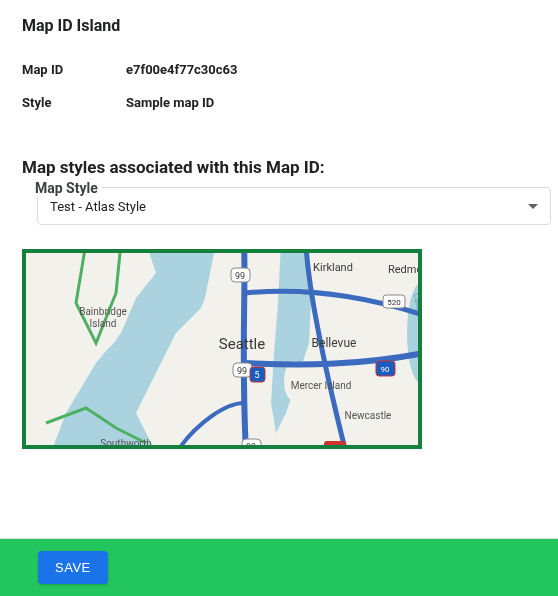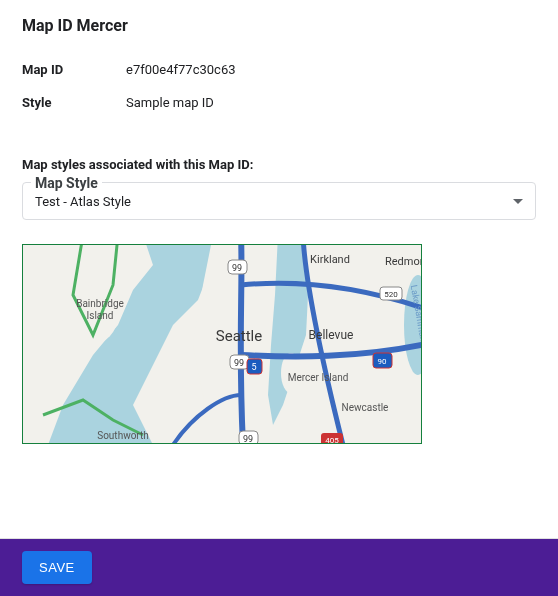--- a/index.html
+++ b/index.html
@@ -35,24 +35,24 @@
     }
     .details-table td.label {
       width: 104px;
       font-weight: 700;
       font-size: 13px;
       color: #202124;
     }
     .details-table td.value {
       font-size: 13px;
       color: #202124;
-      font-weight: 400;
+      font-weight: 700;
     }
     .section2-title {
-      font-size: 13px;
+      font-size: 17px;
       font-weight: 700;
       color: #202124;
       margin-top: 38px;
       margin-bottom: 10px;
     }
     .select-wrap {
       position: relative;
       width: 100%;
     }
     .select-label {
@@ -72,67 +72,68 @@
       border: 1px solid #dadce0;
       border-radius: 4px;
       background: #fff;
       padding: 0 12px;
       display: flex;
       align-items: center;
       justify-content: space-between;
       cursor: pointer;
       font-size: 13px;
       color: #202124;
+      margin-left: 15px;
     }
     .triangle-down {
       width: 0;
       height: 0;
       border-left: 5px solid transparent;
       border-right: 5px solid transparent;
       border-top: 5px solid #5f6368;
     }
     .map-preview {
       margin-top: 24px;
       width: 400px;
       height: 200px;
       background: #ef4444;
       position: relative;
       overflow: hidden;
-      border: 1px solid #15803d;
+      border: 4px solid #15803d;
     }
     .map-preview svg {
       display: block;
     }
     .footer-bar {
       position: absolute;
       bottom: 0;
       left: 0;
       right: 0;
       border-top: 1px solid #e0e0e0;
-      padding: 12px 22px;
-      background: #4c1d95;
+      padding: 12px 38px;
+      background: #22c55e;
     }
     .save-btn {
       background: #1a73e8;
       color: #fff;
       border: none;
       border-radius: 4px;
       padding: 9px 17px;
       font-size: 13px;
       font-weight: 500;
       letter-spacing: 0.5px;
       cursor: pointer;
       box-shadow: 0 1px 2px rgba(0,0,0,0.2);
     }
   </style>
 </head>
 <body>
 
 <div class="content">
-  <h2 class="section-title">Map ID Mercer</h2>
+  <h2 class="section-title">Map ID Island</h2>
 
   <table class="details-table">
     <tbody>
         <tr>
       <td class="label">Map ID</td>
       <td class="value">e7f00e4f77c30c63</td>
     </tr>
     <tr>
       <td class="label">Style</td>
       <td class="value">Sample map ID</td>

